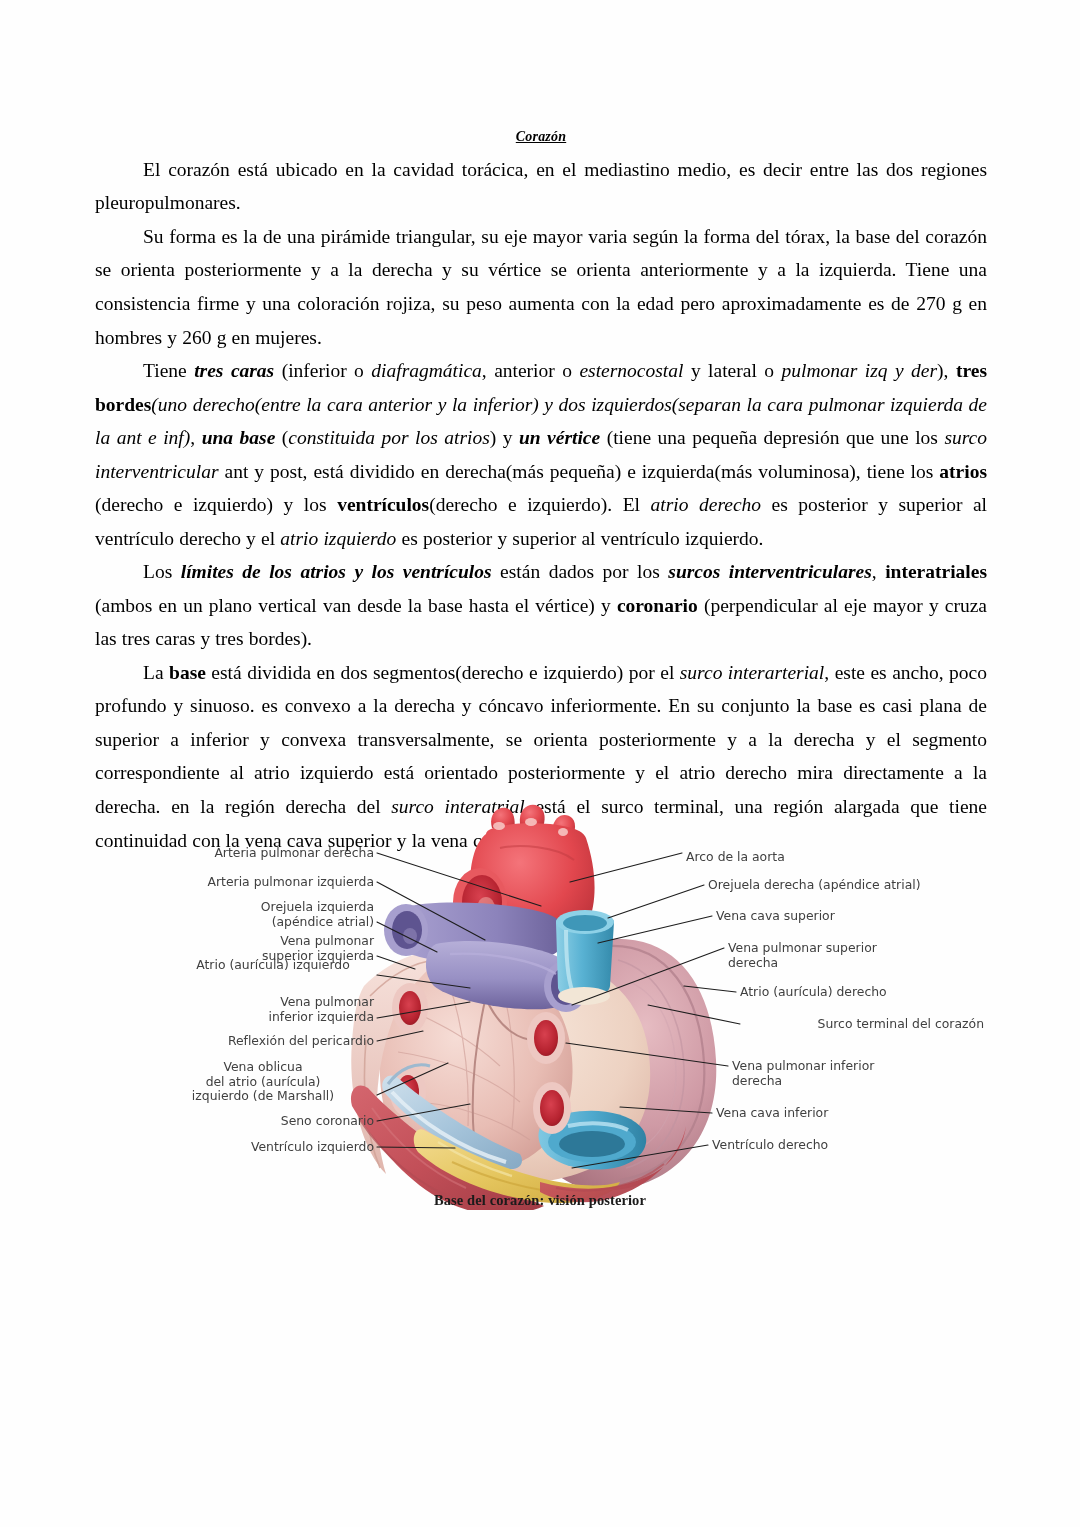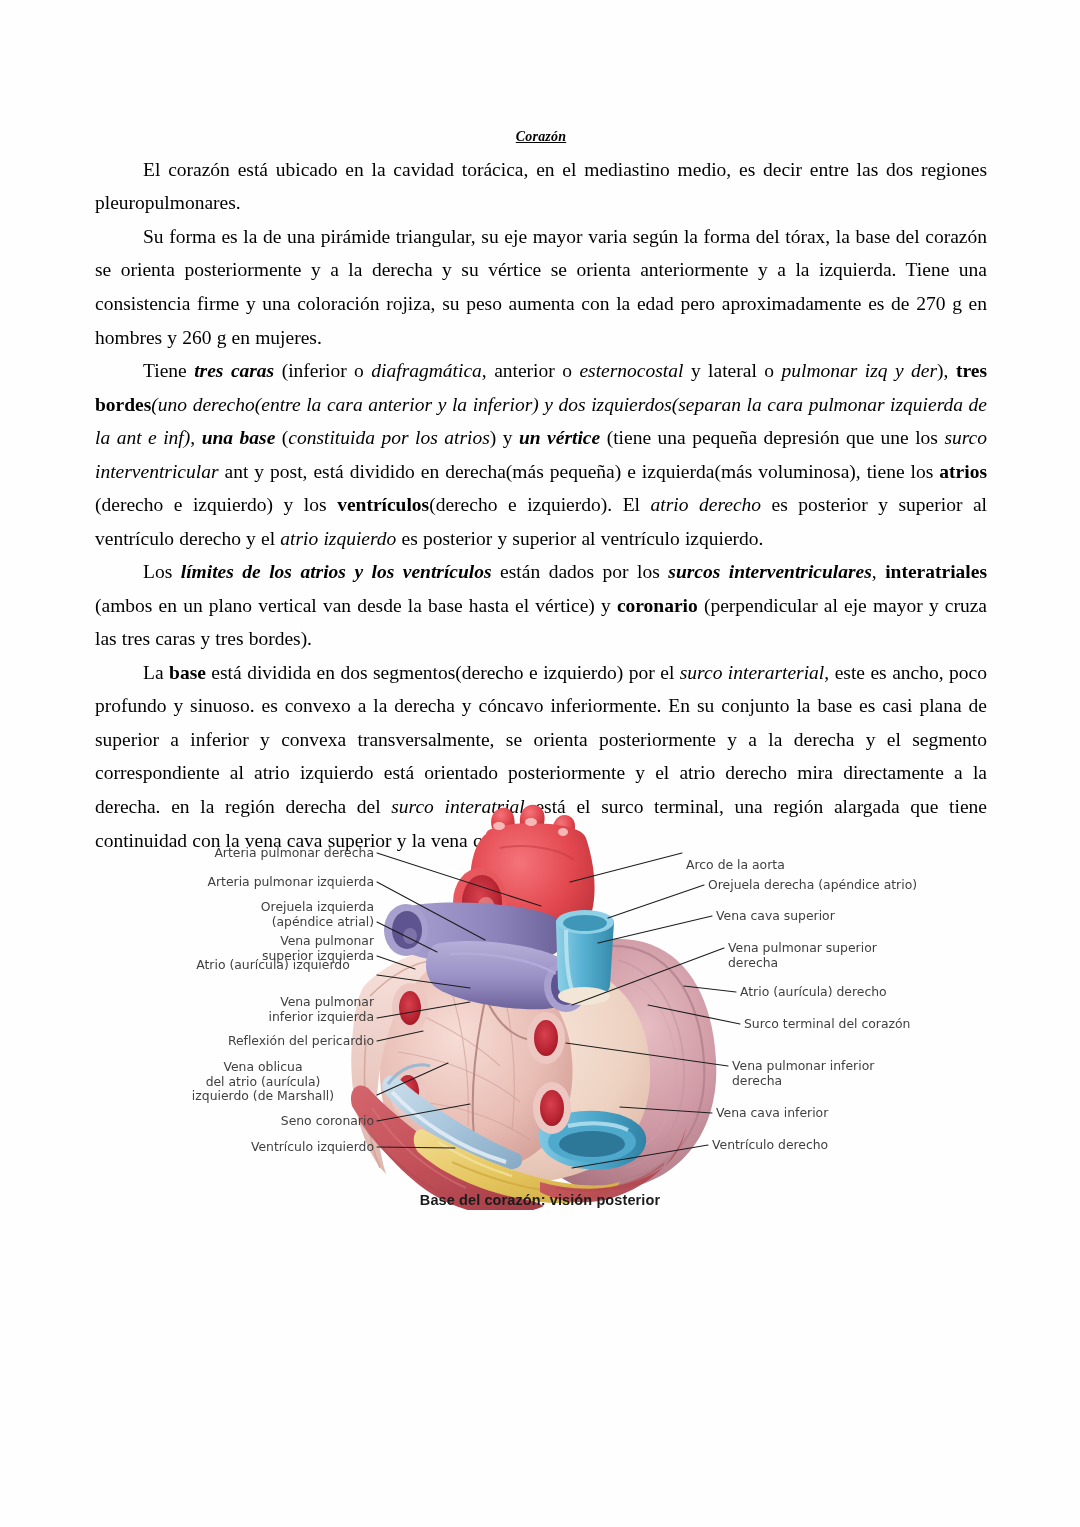--- a/index.html
+++ b/index.html
@@ -75,21 +75,21 @@
     width: 1080px;
     height: 420px;
   }
 
   .fig-caption {
     position: absolute;
     left: 0;
     top: 1192px;
     width: 1080px;
     text-align: center;
-    font-family: Liberation Sans, sans-serif;
+    font-family: Liberation Serif, serif;
     font-weight: bold;
     font-size: 14.5px;
     color: #1b1b1b;
     letter-spacing: .1px;
   }
 
   .lbl {
     position: absolute;
     font-family: "DejaVu Sans", "Liberation Sans", sans-serif;
     font-size: 12.4px;
@@ -325,26 +325,26 @@
         <div class="lbl right-align" style="left: 214px; top: 56px; width: 160px;">Arteria pulmonar derecha</div>
         <div class="lbl right-align" style="left: 192px; top: 85px; width: 182px;">Arteria pulmonar izquierda</div>
         <div class="lbl right-align" style="left: 222px; top: 110px; width: 152px;">Orejuela izquierda<br>(apéndice atrial)</div>
         <div class="lbl right-align" style="left: 222px; top: 144px; width: 152px;">Vena pulmonar<br>superior izquierda</div>
         <div class="lbl right-align" style="left: 172px; top: 168px; width: 202px; text-align: center;">Atrio (aurícula) izquierdo</div>
         <div class="lbl right-align" style="left: 222px; top: 205px; width: 152px;">Vena pulmonar<br>inferior izquierda</div>
         <div class="lbl right-align" style="left: 178px; top: 244px; width: 196px;">Reflexión del pericardio</div>
         <div class="lbl right-align" style="left: 152px; top: 270px; width: 222px; text-align: center;">Vena oblicua<br>del atrio (aurícula)<br>izquierdo (de Marshall)</div>
         <div class="lbl right-align" style="left: 222px; top: 324px; width: 152px;">Seno coronario</div>
         <div class="lbl right-align" style="left: 194px; top: 350px; width: 180px;">Ventrículo izquierdo</div>
-        <div class="lbl left-align" style="left: 686px; top: 68px; width: 240px;">Arco de la aorta</div>
-        <div class="lbl left-align" style="left: 708px; top: 88px; width: 260px;">Orejuela derecha (apéndice atrio)</div>
+        <div class="lbl left-align" style="left: 686px; top: 60px; width: 240px;">Arco de la aorta</div>
+        <div class="lbl left-align" style="left: 708px; top: 88px; width: 260px;">Orejuela derecha (apéndice atrial)</div>
         <div class="lbl left-align" style="left: 716px; top: 119px; width: 240px;">Vena cava superior</div>
         <div class="lbl left-align" style="left: 728px; top: 151px; width: 240px;">Vena pulmonar superior<br>derecha</div>
         <div class="lbl left-align" style="left: 740px; top: 195px; width: 240px;">Atrio (aurícula) derecho</div>
-        <div class="lbl left-align" style="left: 744px; top: 227px; width: 240px;">Surco terminal del corazón</div>
+        <div class="lbl left-align" style="left: 744px; top: 227px; width: 240px; text-align: right;">Surco terminal del corazón</div>
         <div class="lbl left-align" style="left: 732px; top: 269px; width: 240px;">Vena pulmonar inferior<br>derecha</div>
         <div class="lbl left-align" style="left: 716px; top: 316px; width: 240px;">Vena cava inferior</div>
         <div class="lbl left-align" style="left: 712px; top: 348px; width: 240px;">Ventrículo derecho</div>
       </div>
   </div>
 
   <div class="fig-caption">Base del corazón: visión posterior</div>
 
 </div>
 

